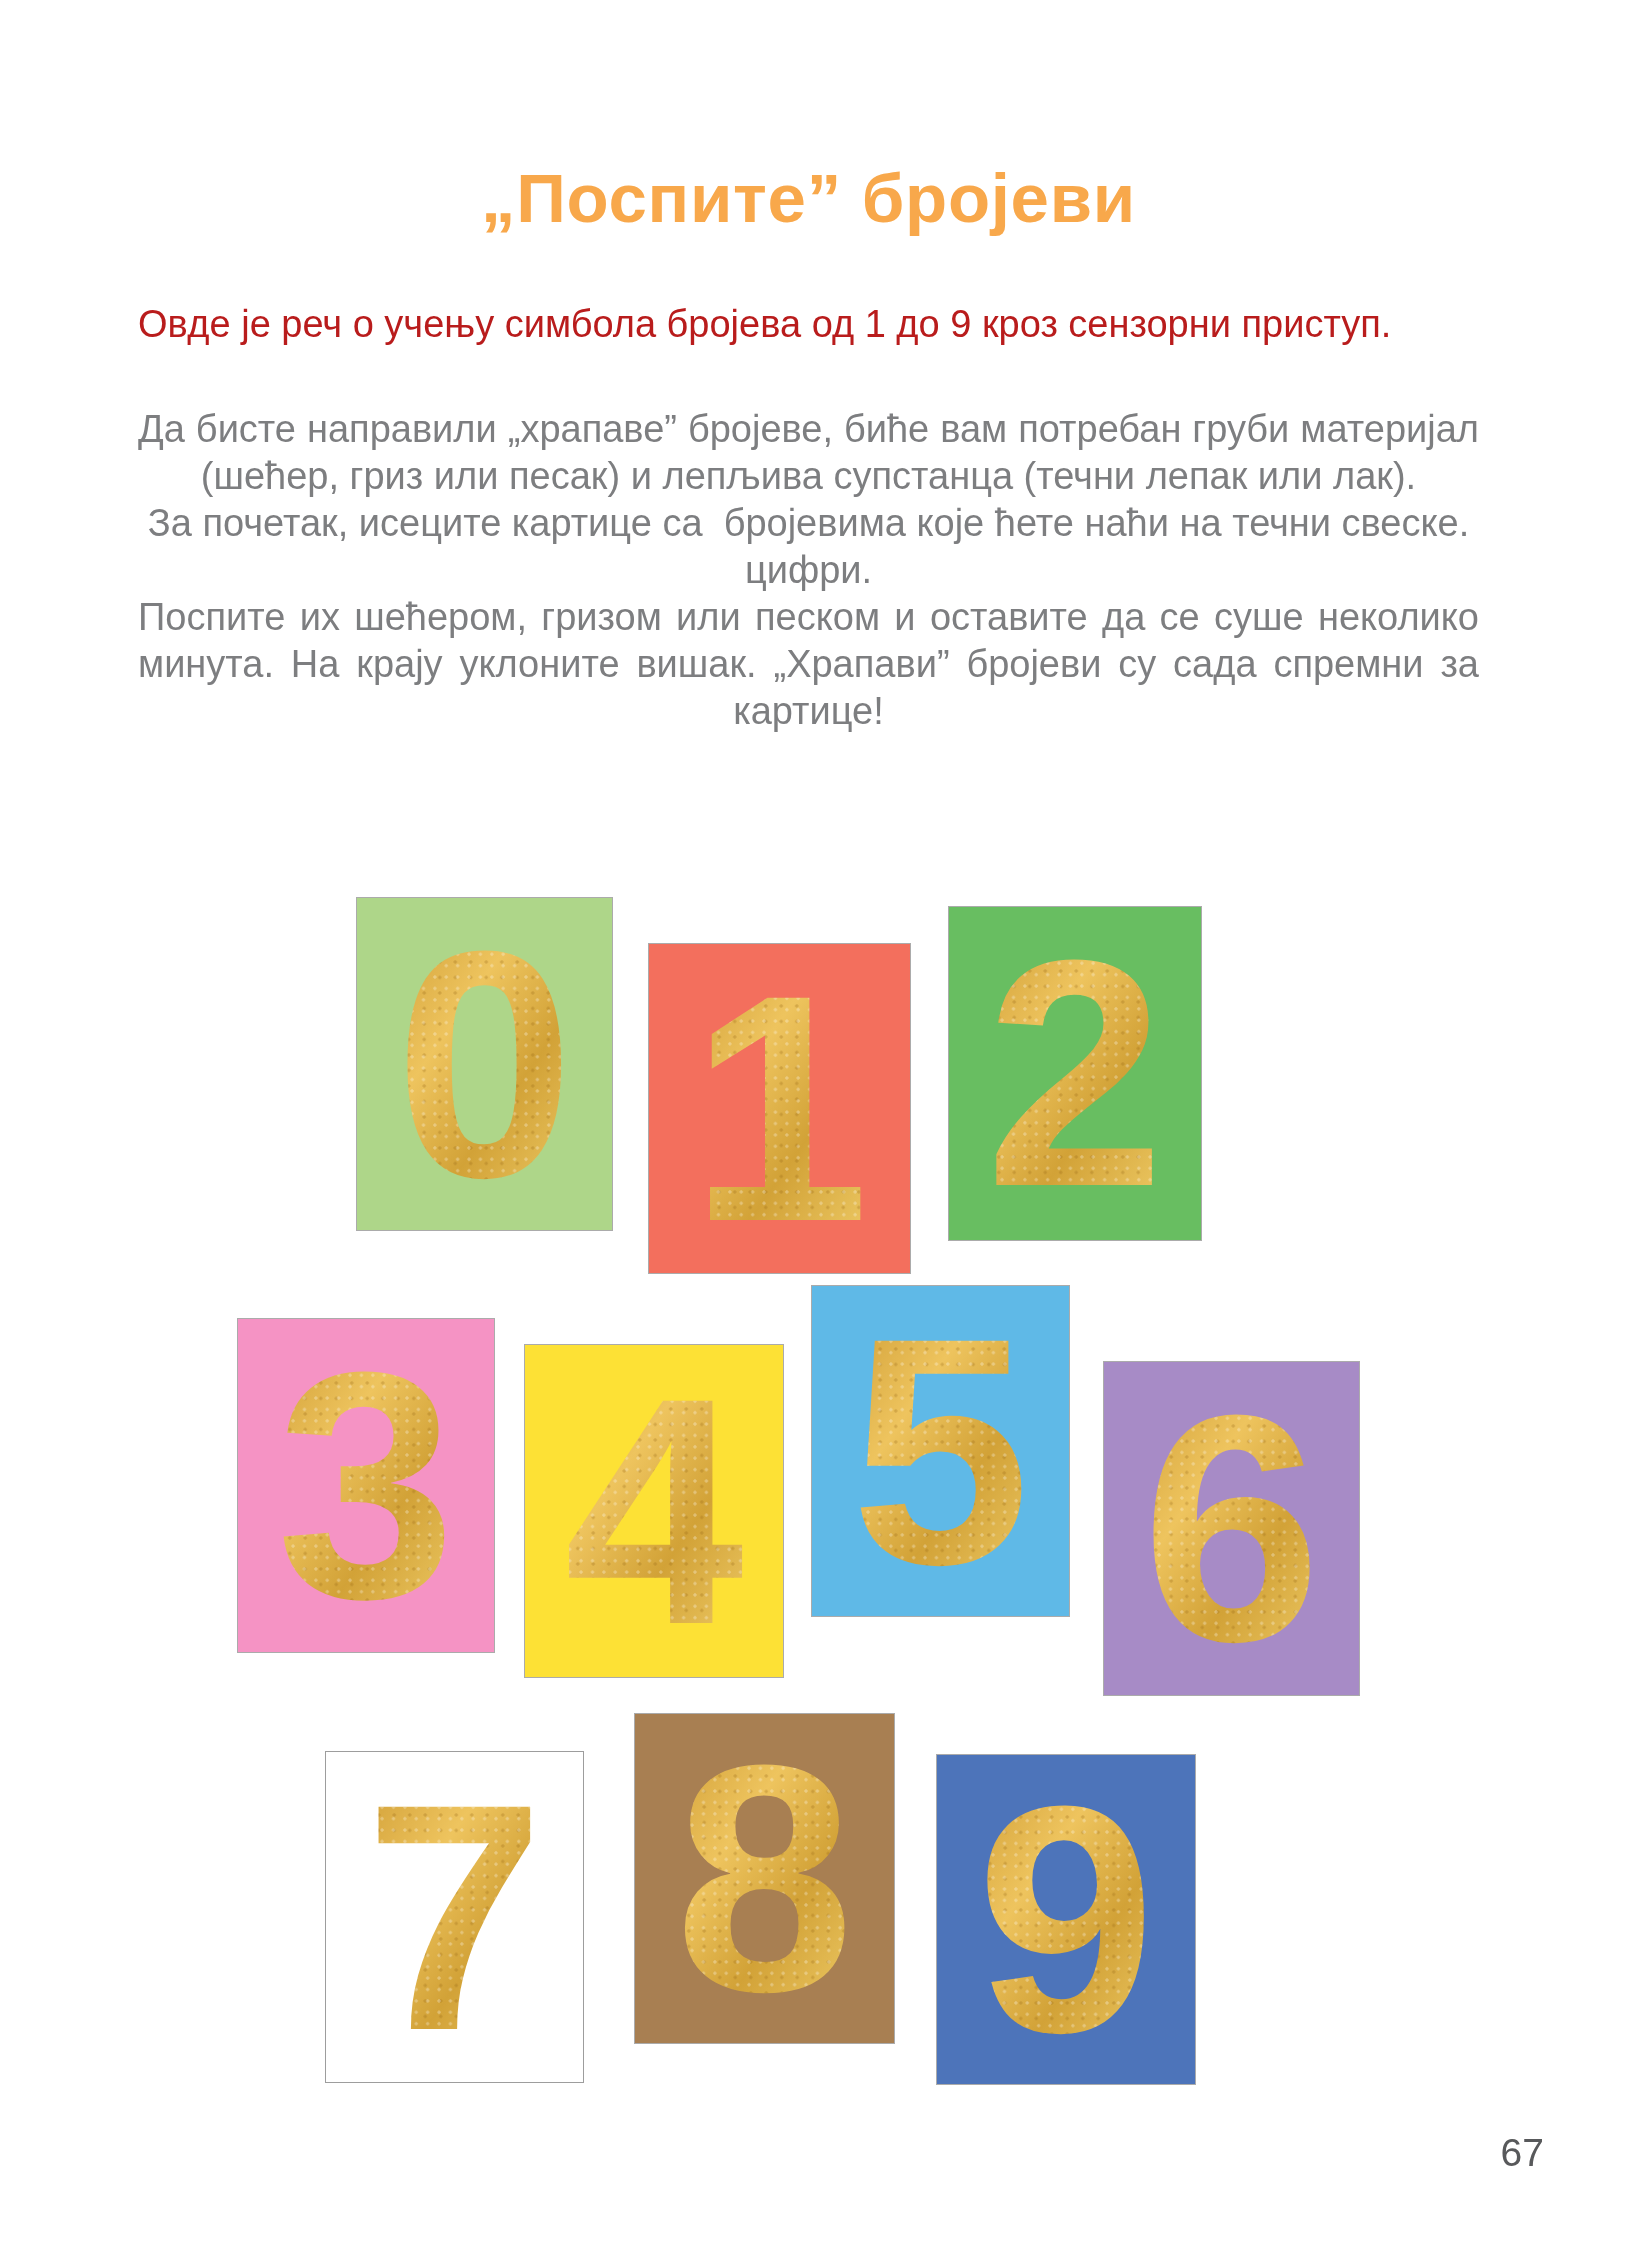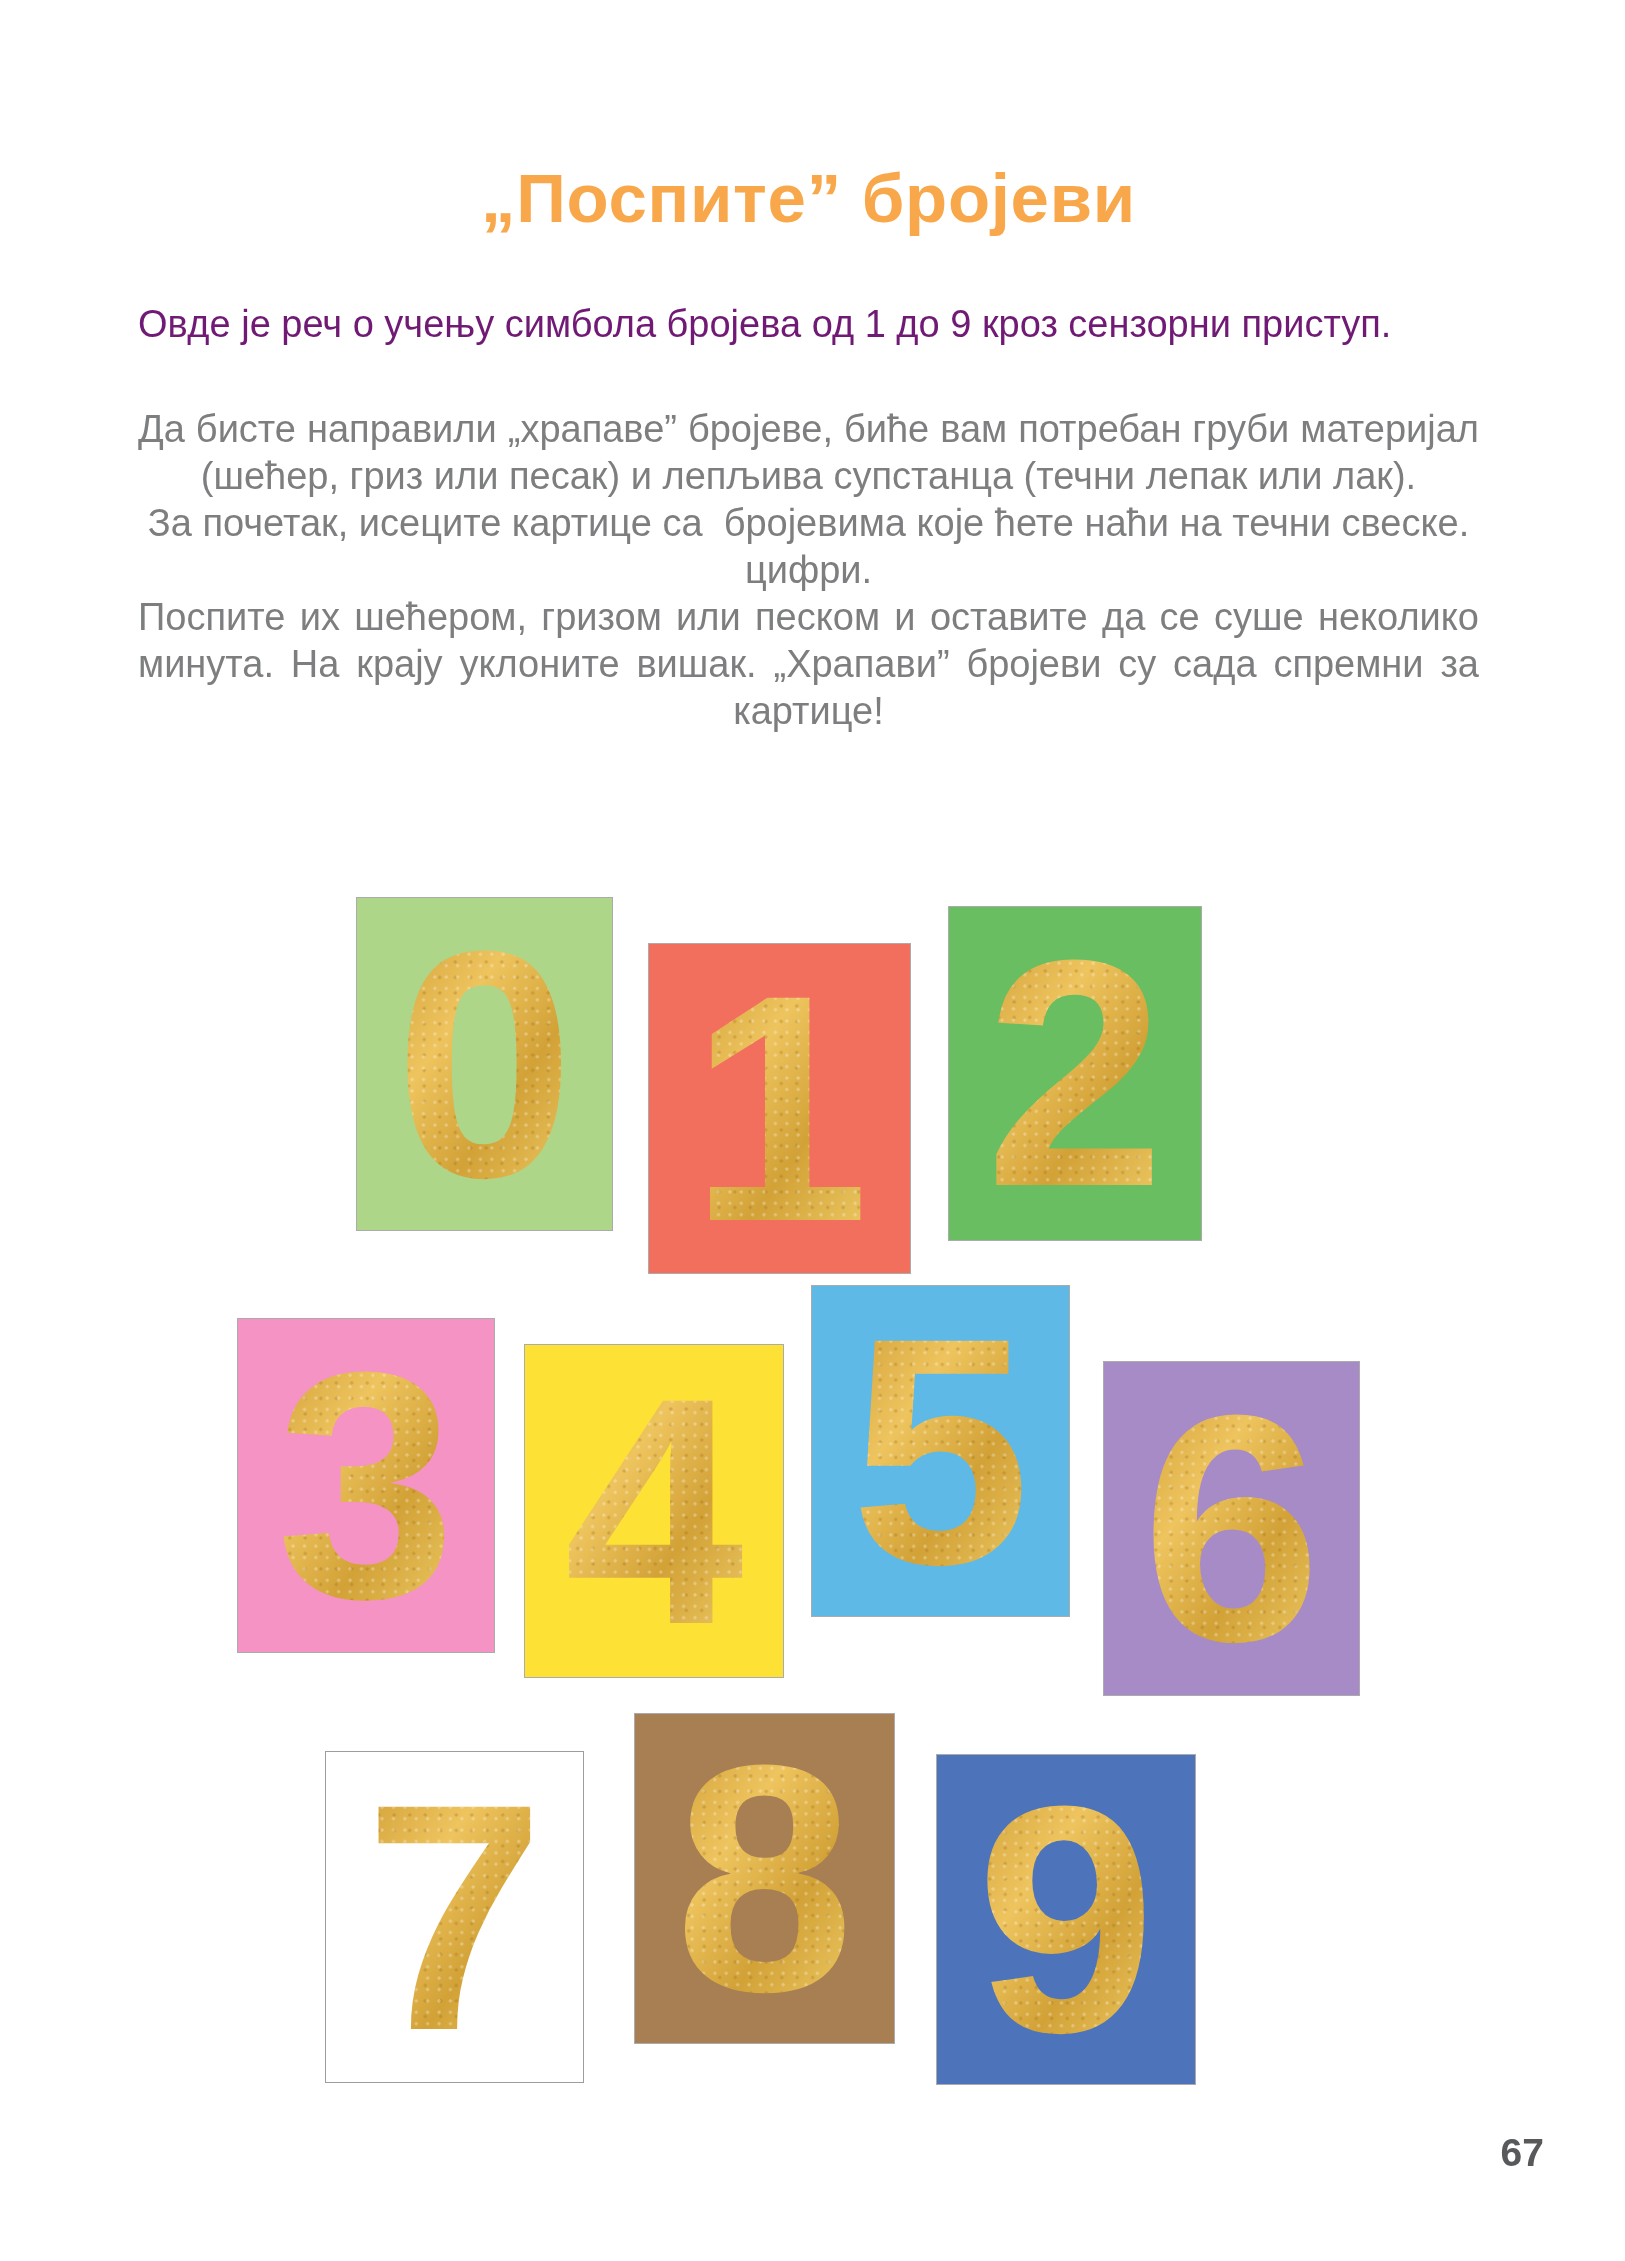--- a/index.html
+++ b/index.html
@@ -14,21 +14,21 @@
     position:absolute;
     left:138px;top:113px;width:1341px;
     text-align:center;
     font-size:69px;font-weight:bold;
     color:#f8a84b;
     letter-spacing:0.7px;
   }
   .intro{
     position:absolute;
     left:138px;top:263px;width:1341px;
-    font-size:38px;line-height:47px;color:#701a75;
+    font-size:38px;line-height:47px;color:#b91c1c;
     white-space:pre-wrap;
   }
   .heading{
     position:absolute;
     left:138px;top:321px;width:1341px;
     font-size:38px;line-height:47px;
     font-weight:bold;color:#f6a440;
   }
   .para{
     position:absolute;
@@ -76,21 +76,21 @@
   .card-3{left:237px;top:1318px;width:258px;height:335px;}
   .card-4{left:524px;top:1344px;width:260px;height:334px;}
   .card-5{left:811px;top:1285px;width:259px;height:332px;}
   .card-6{left:1103px;top:1361px;width:257px;height:335px;}
   .card-7{left:325px;top:1751px;width:259px;height:332px;border-color:#9d9d9d;}
   .card-8{left:634px;top:1713px;width:261px;height:331px;}
   .card-9{left:936px;top:1754px;width:260px;height:331px;}
   .page-number{
     position:absolute;
     right:82px;top:2131px;
-    font-size:39px;font-weight:bold;
+    font-size:39px;font-weight:normal;
     color:#58595b;
   }
 </style>
 </head>
 <body>
 
 <div class="page">
 
   <h1 class="title">„Поспите” бројеви</h1>
 

